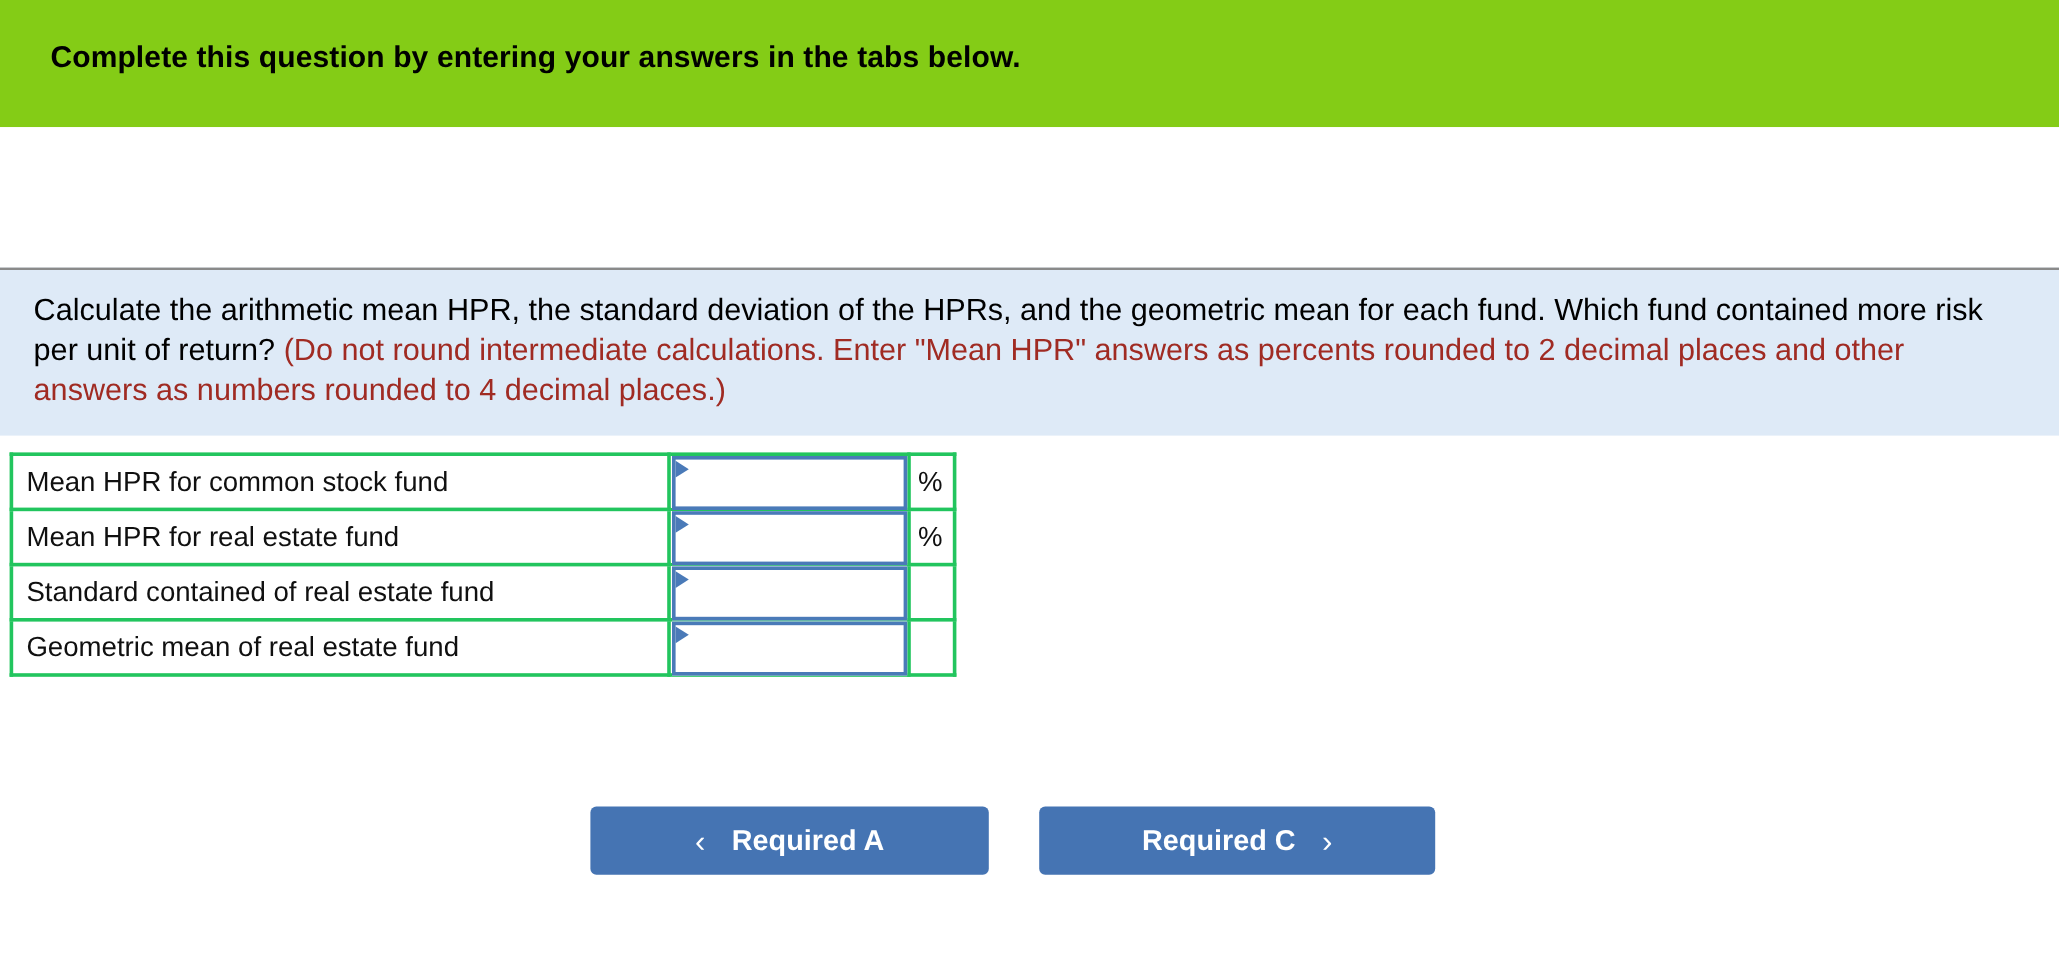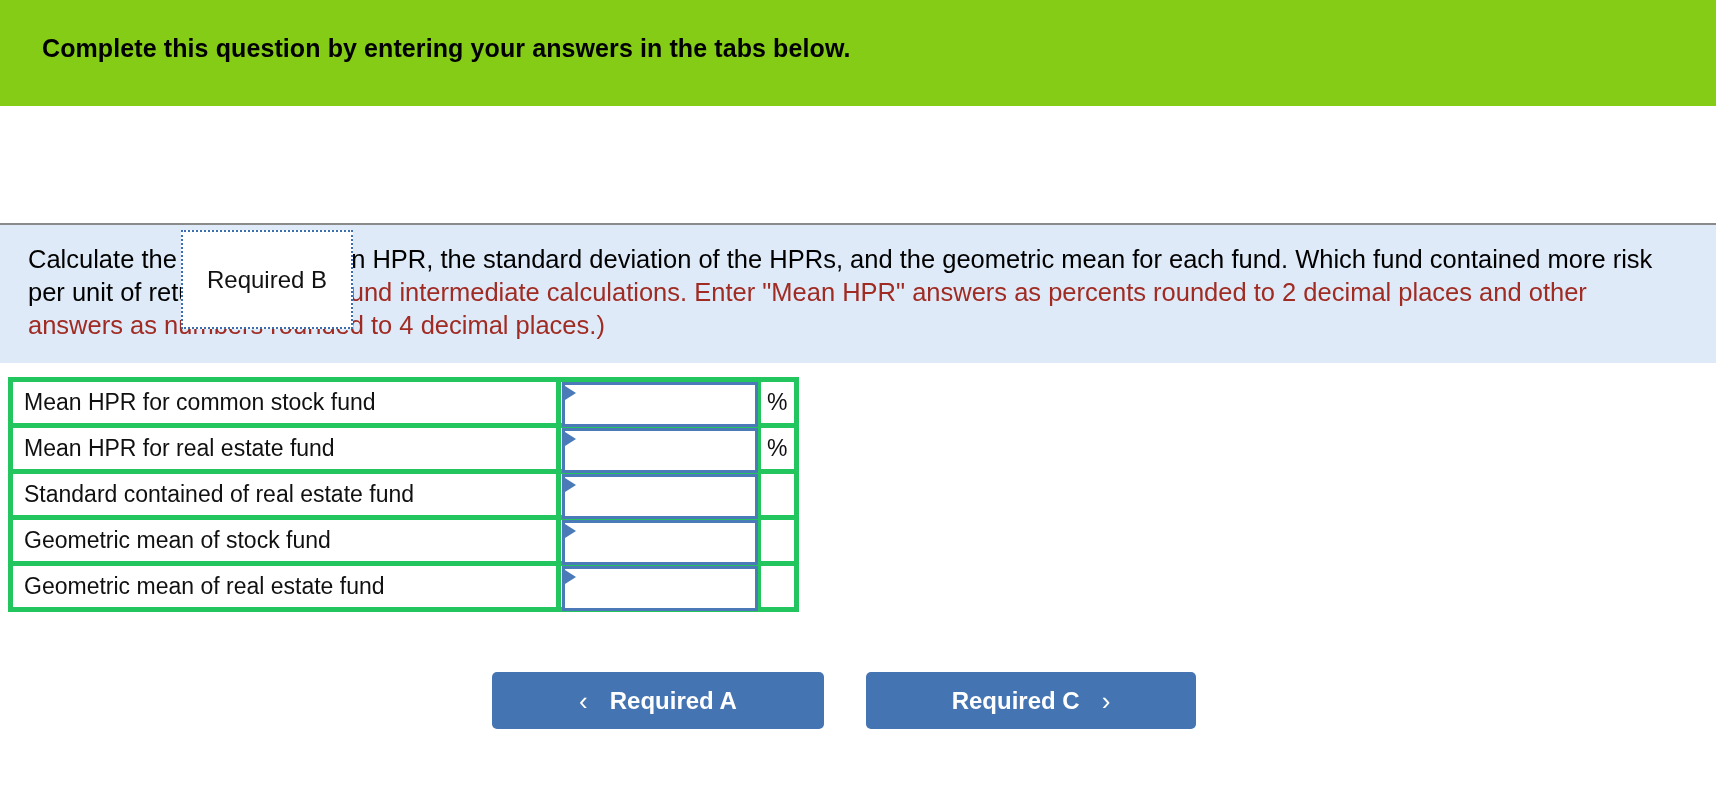--- a/index.html
+++ b/index.html
@@ -102,21 +102,21 @@
 
   
   .answer-table {
     position: absolute;
     left: 8px;
     top: 377px;
     border-collapse: collapse;
     table-layout: fixed;
   }
   .answer-table td {
-    border: 5px solid #22c55e;
+    border: 3px solid #22c55e;
     padding: 0;
     height: 46px;
     box-sizing: border-box;
     background: #ffffff;
   }
   .cell-label {
     width: 548px;
     padding: 0 0 0 11px !important;
     font-size: 23px;
     color: #101010;
@@ -211,23 +211,20 @@
 <body>
 
 <div class="header-banner">
   <div class="header-banner-title">Complete this question by entering your answers in the tabs below.</div>
 </div>
 
 <div class="tab-strip">
   <div class="tab" id="tab-0" style="left: 10px; width: 170px;">
     <span>Required A</span>
   </div>
-  <div class="tab active" id="tab-1" style="left: 181px; width: 172px;">
-    <span>Required B</span>
-  </div>
   <div class="tab" id="tab-2" style="left: 355px; width: 174px;">
     <span>Required C</span>
   </div>
   <div class="tab" id="tab-3" style="left: 531px; width: 172px;">
     <span>Required D</span>
   </div>
   <div class="tab" id="tab-4" style="left: 705px; width: 170px;">
     <span>Required E</span>
   </div>
   <div class="tab-strip-baseline"></div>
@@ -256,30 +253,20 @@
       <td class="cell-input">
         <div class="input-box">
           <span class="input-marker"></span>
           <input type="text" value="" style="">
         </div>
       </td>
       <td class="cell-unit">%</td>
     </tr>
     <tr>
       <td class="cell-label">Standard contained of real estate fund</td>
-      <td class="cell-input">
-        <div class="input-box">
-          <span class="input-marker"></span>
-          <input type="text" value="" style="">
-        </div>
-      </td>
-      <td class="cell-unit"></td>
-    </tr>
-    <tr>
-      <td class="cell-label">Geometric mean of stock fund</td>
       <td class="cell-input">
         <div class="input-box">
           <span class="input-marker"></span>
           <input type="text" value="" style="">
         </div>
       </td>
       <td class="cell-unit"></td>
     </tr>
     <tr>
       <td class="cell-label">Geometric mean of real estate fund</td>

